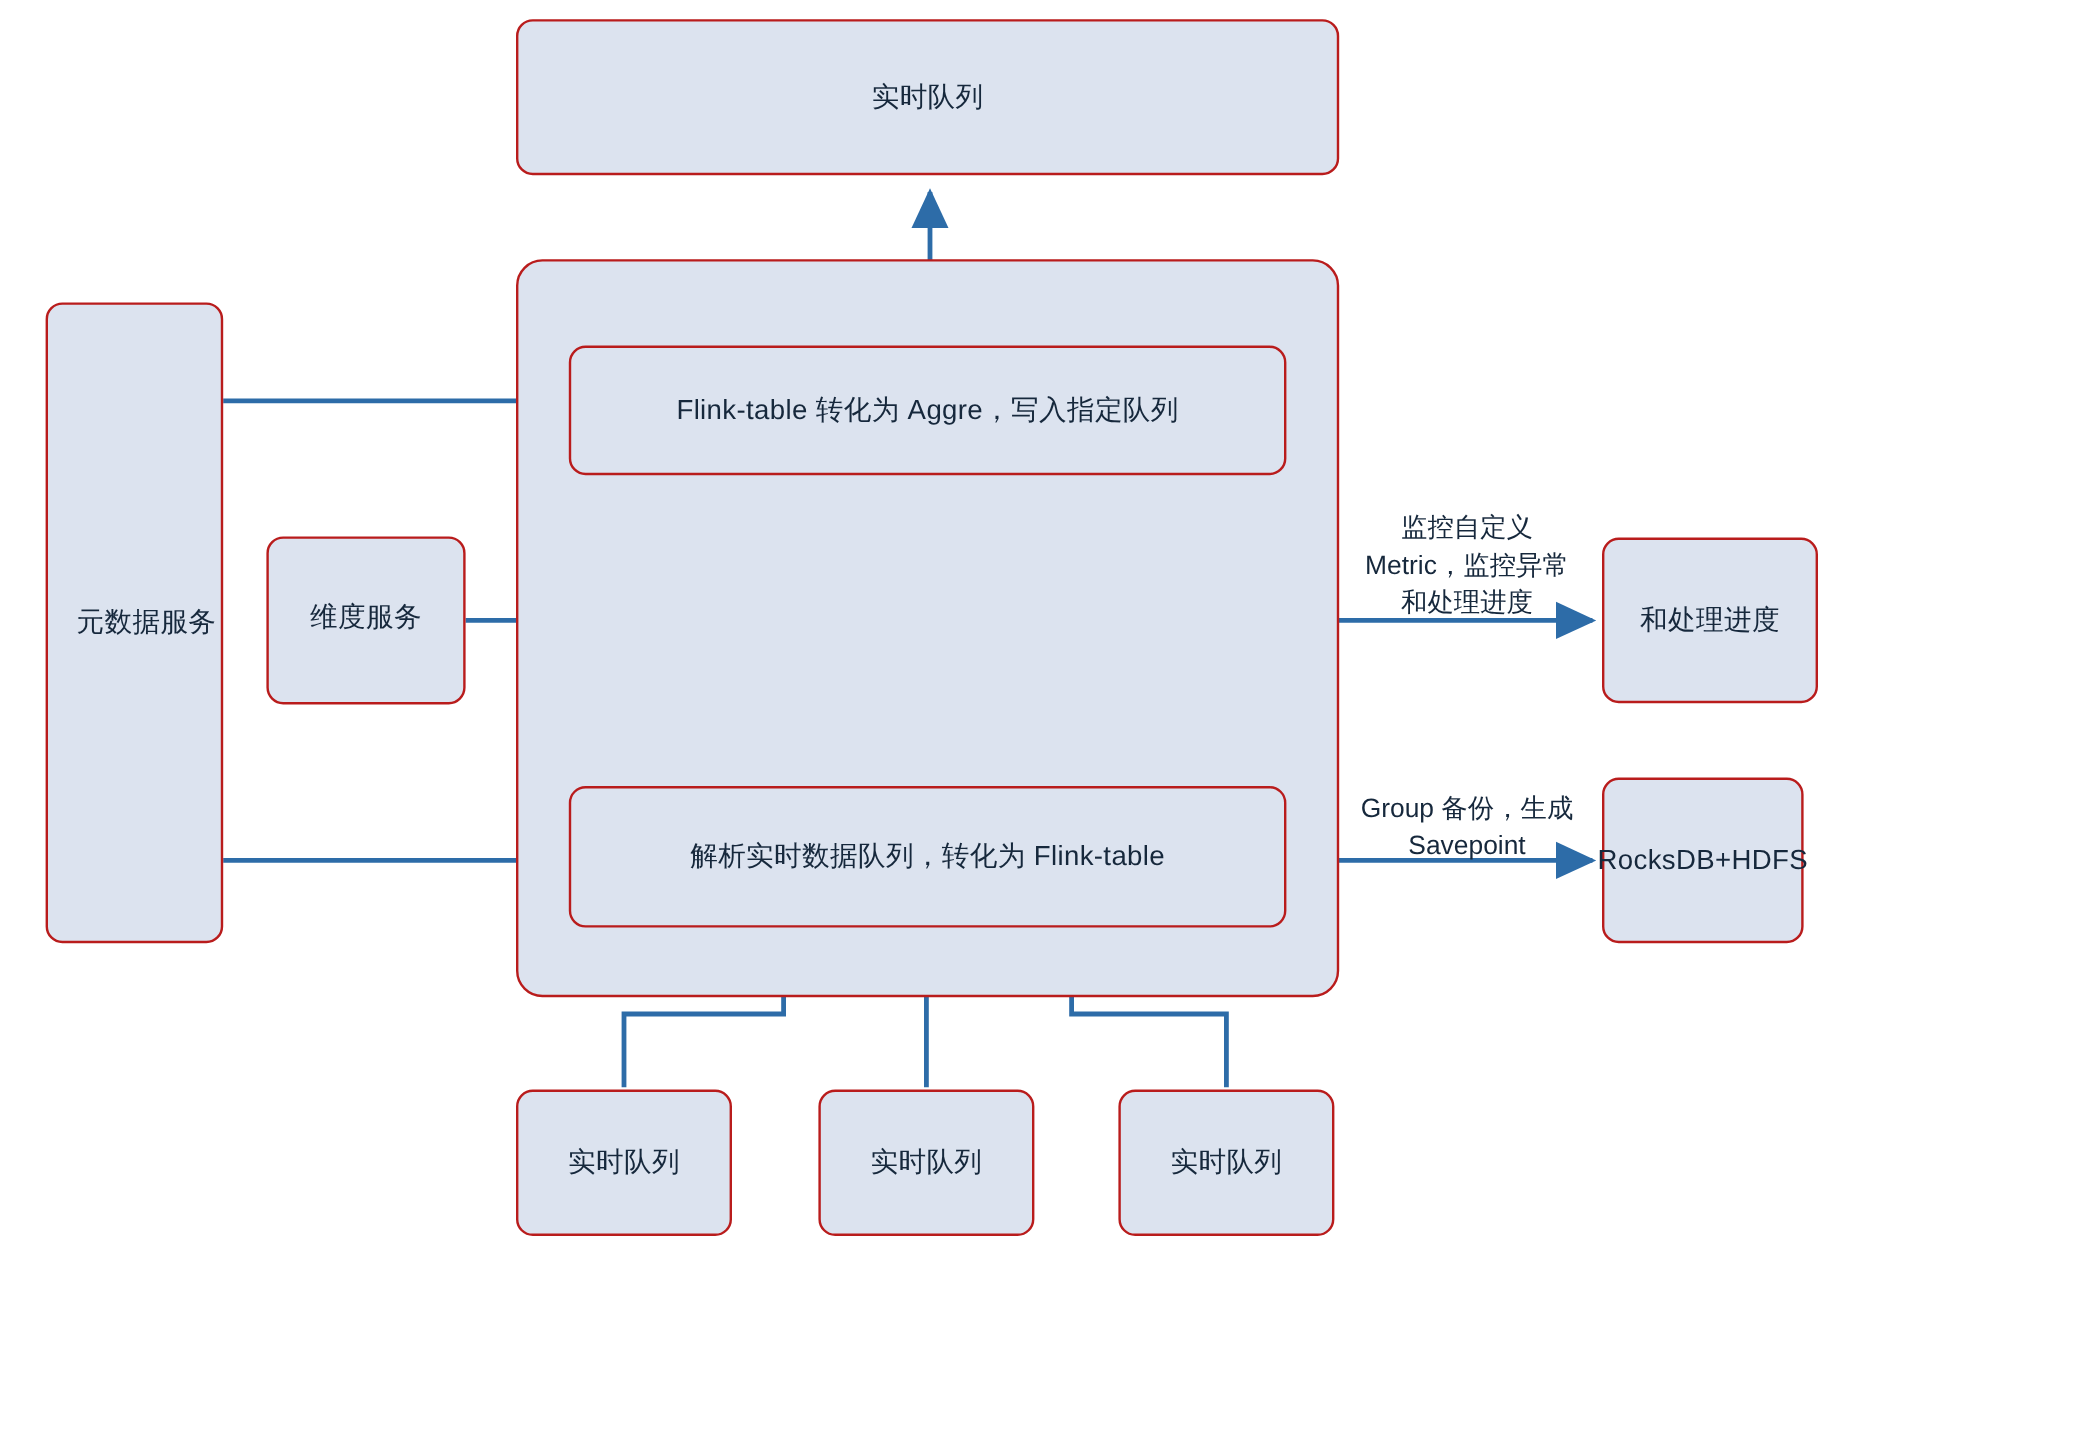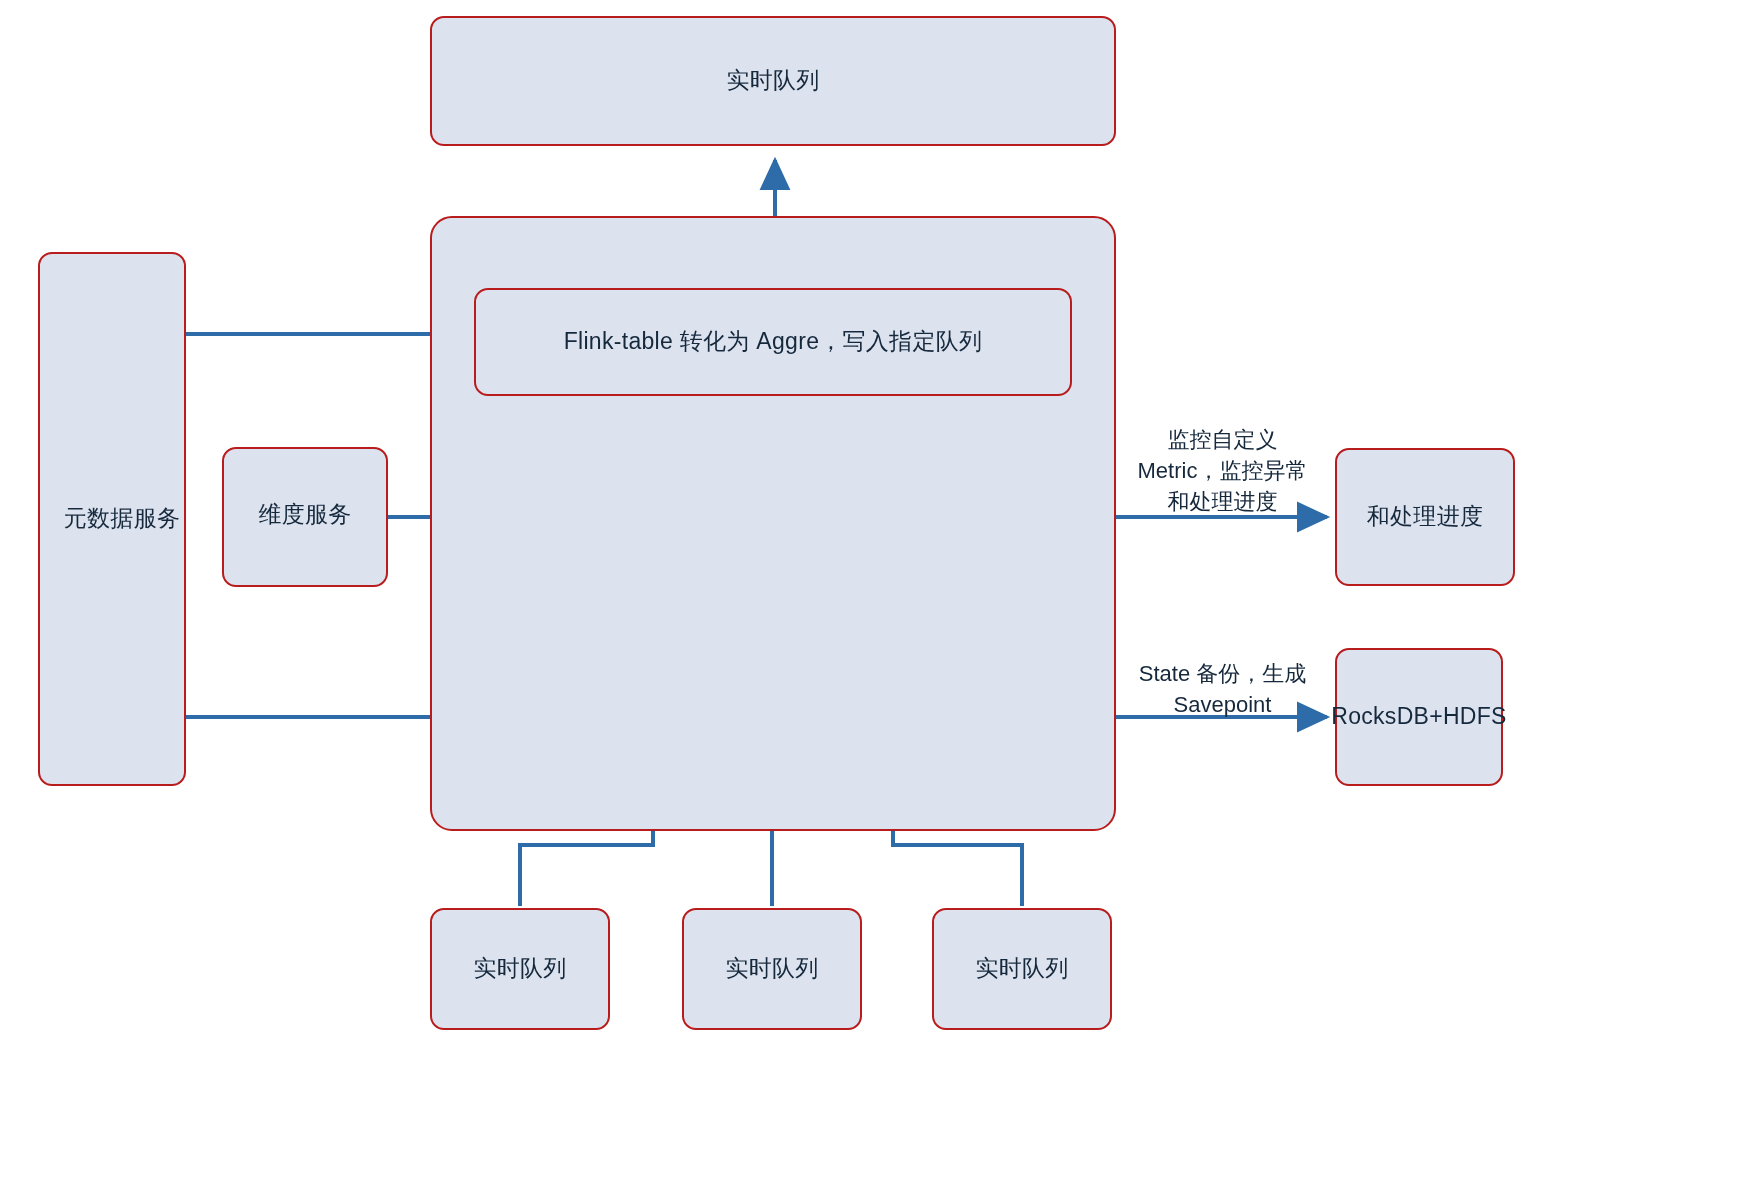--- a/index.html
+++ b/index.html
@@ -100,38 +100,41 @@
     <span>实时队列</span>
   </div>
 
   <div class="node container" style="left:430px; top:216px; width:686px; height:615px;"></div>
 
   <div class="node inner" style="left:474px; top:288px; width:598px; height:108px;">
     <span>Flink-table 转化为 Aggre，写入指定队列</span>
   </div>
 
 
+  <div class="node inner" style="left:474px; top:655px; width:598px; height:118px;">
+    <span>解析实时数据队列，转化为 Flink-table</span>
+  </div>
 
   <div class="node" style="left:38px; top:252px; width:148px; height:534px;padding-left:20px;">
     <span>元数据服务</span>
   </div>
 
   <div class="node" style="left:222px; top:447px; width:166px; height:140px;font-family:Liberation Mono, monospace;">
     <span>维度服务</span>
   </div>
 
   <div class="edge-label" style="left:1120px; top:424px; width:205px;">监控自定义
 Metric，监控异常
 和处理进度</div>
 
   <div class="node" style="left:1335px; top:448px; width:180px; height:138px;">
     <span>和处理进度</span>
   </div>
 
-  <div class="edge-label" style="left:1120px; top:658px; width:205px;">State 备份，生成
+  <div class="edge-label" style="left:1120px; top:658px; width:205px;">Group 备份，生成
 Savepoint</div>
 
   <div class="node" style="left:1335px; top:648px; width:168px; height:138px;">
     <span>RocksDB+HDFS</span>
   </div>
 
   <div class="node" style="left:430px; top:908px; width:180px; height:122px;">
     <span>实时队列</span>
   </div>
 

